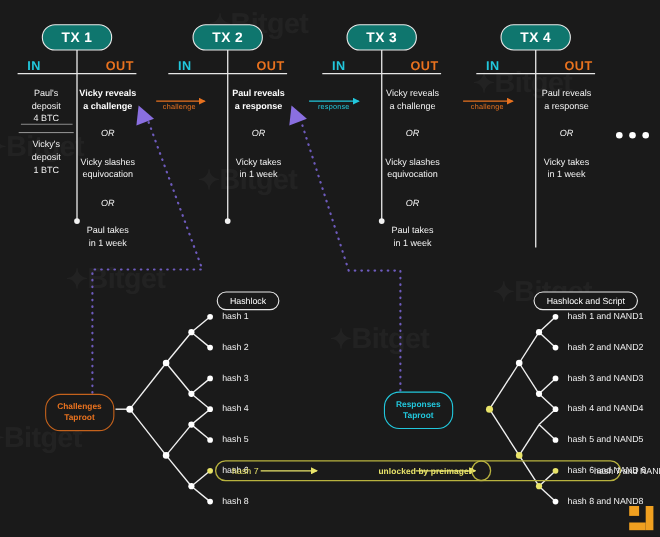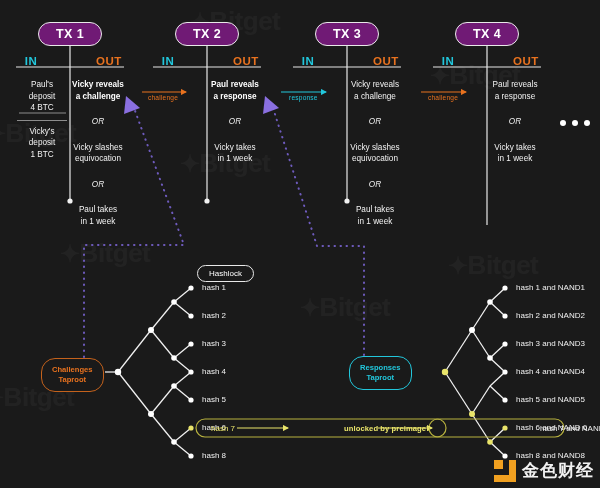--- a/index.html
+++ b/index.html
@@ -12,21 +12,21 @@
   
   .wm{position:absolute;color:#ffffff;opacity:.035;font-size:26px;font-weight:700;
       letter-spacing:-.5px;white-space:nowrap;user-select:none;}
   .wm .sw{font-size:24px;}
 
   
   .tx{position:absolute;width:112px;}
   .txpill{position:absolute;left:50%;transform:translateX(-50%);top:0;
           border:1.4px solid #e9e9e9;border-radius:13px;
           padding:4px 17px;font-size:12.5px;font-weight:700;letter-spacing:.4px;
-          background:#701a75;color:#fff;white-space:nowrap;}
+          background:#0f766e;color:#fff;white-space:nowrap;}
   .hdr{position:absolute;top:33px;left:0;width:100%;display:flex;}
   .hdr>div{flex:1;text-align:center;font-size:11.5px;font-weight:700;letter-spacing:.5px;}
   .in-lbl{color:#22c7dc;}
   .out-lbl{color:#e8721f;padding-left:44px;}
   .cols{position:absolute;top:52px;left:0;width:100%;display:flex;}
   .col{flex:1;}
   .cell{font-size:8.2px;line-height:11.5px;text-align:center;color:#f2f2f2;
         padding:5px 2px 6px;}
   .cell.b{font-weight:700;color:#ffffff;}
   .cell .or{font-style:italic;font-size:8.2px;color:#f2f2f2;display:block;padding:3px 0;}
@@ -344,20 +344,21 @@
   <div class="tap orange" style="left:41px;top:358px;">
     <span>Challenges</span><br>
     <span>Taproot</span>
   </div>
   <div class="tap cyan" style="left:325px;top:356px;">
     <span>Responses</span><br>
     <span>Taproot</span>
   </div>
 
   <div class="tpill" style="left:197px;top:265px;">Hashlock</div>
+  <div class="tpill" style="left:485px;top:265px;">Hashlock and Script</div>
 
   <div class="leaf" style="left:202px;top:283px;">hash 1</div>
   <div class="leaf" style="left:202px;top:311px;">hash 2</div>
   <div class="leaf" style="left:202px;top:339px;">hash 3</div>
   <div class="leaf" style="left:202px;top:367px;">hash 4</div>
   <div class="leaf" style="left:202px;top:395px;">hash 5</div>
   <div class="leaf" style="left:202px;top:423px;">hash 6</div>
   <div class="leaf hl" style="left:211px;top:424px;">hash 7</div>
   <div class="leaf" style="left:202px;top:451px;text-align:right;">hash 8</div>
 
@@ -371,16 +372,15 @@
   <div class="leaf" style="left:516px;top:451px;">hash 8 and NAND8</div>
 
   <div class="unlocked" style="left:296px;top:424px;padding-left:48px;">unlocked by preimage7</div>
 
   <div class="logo">
     <span class="mark">
         <i class="a"></i>
         <i class="b"></i>
         <i class="c"></i>
       </span>
-    <span class="cn">金色财经</span>
   </div>
 
 </div>
 
 </body></html>

